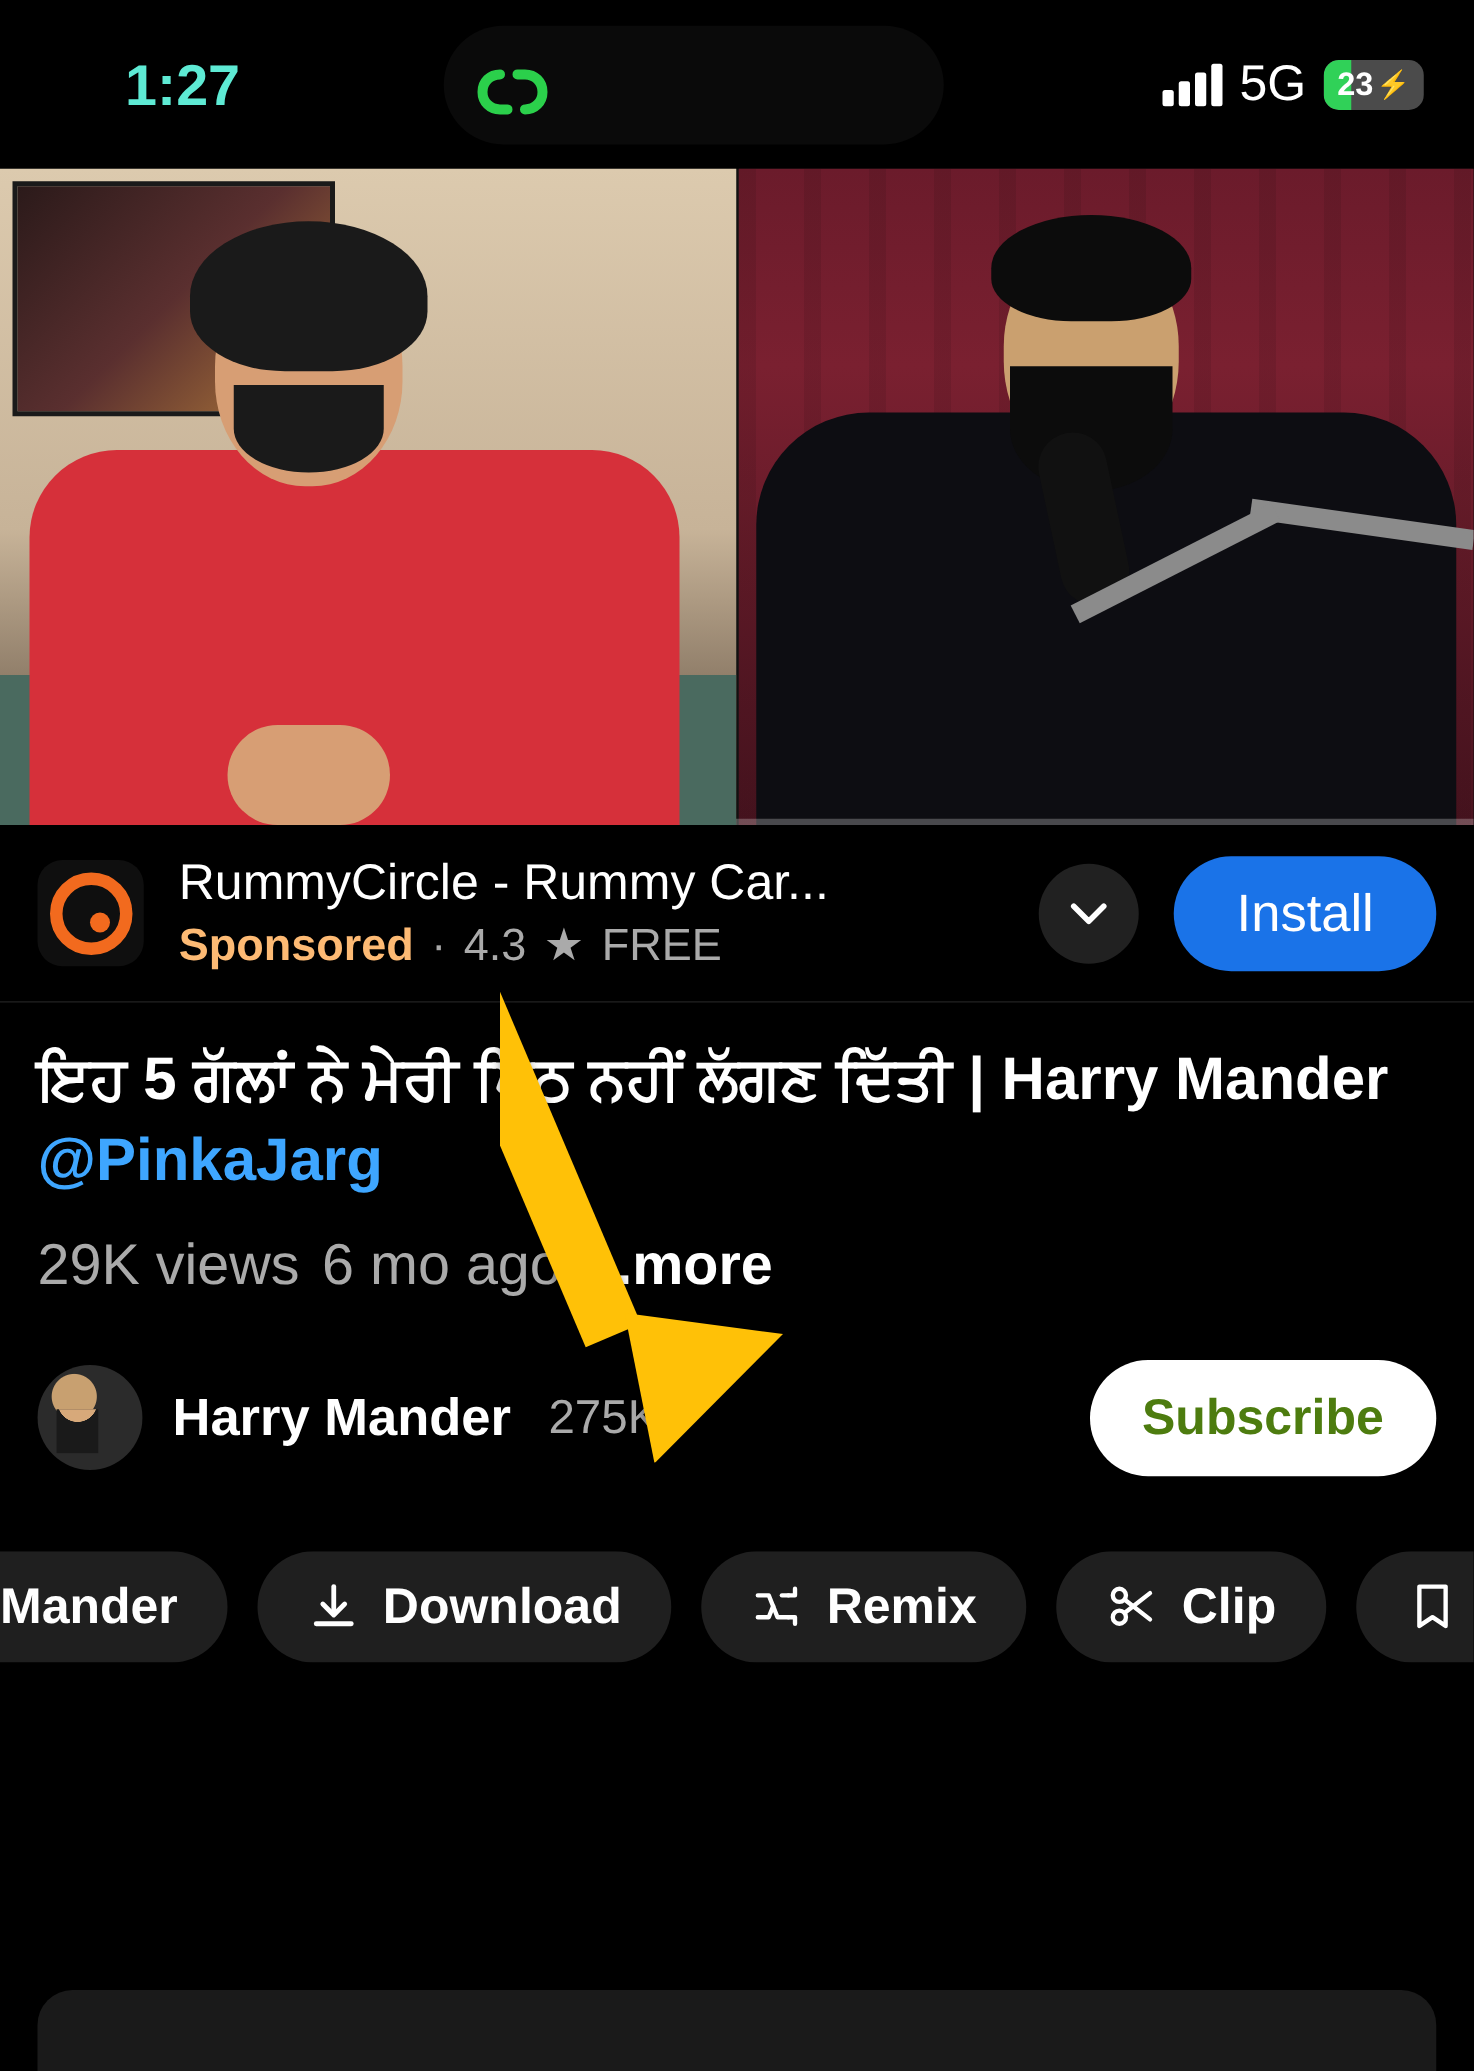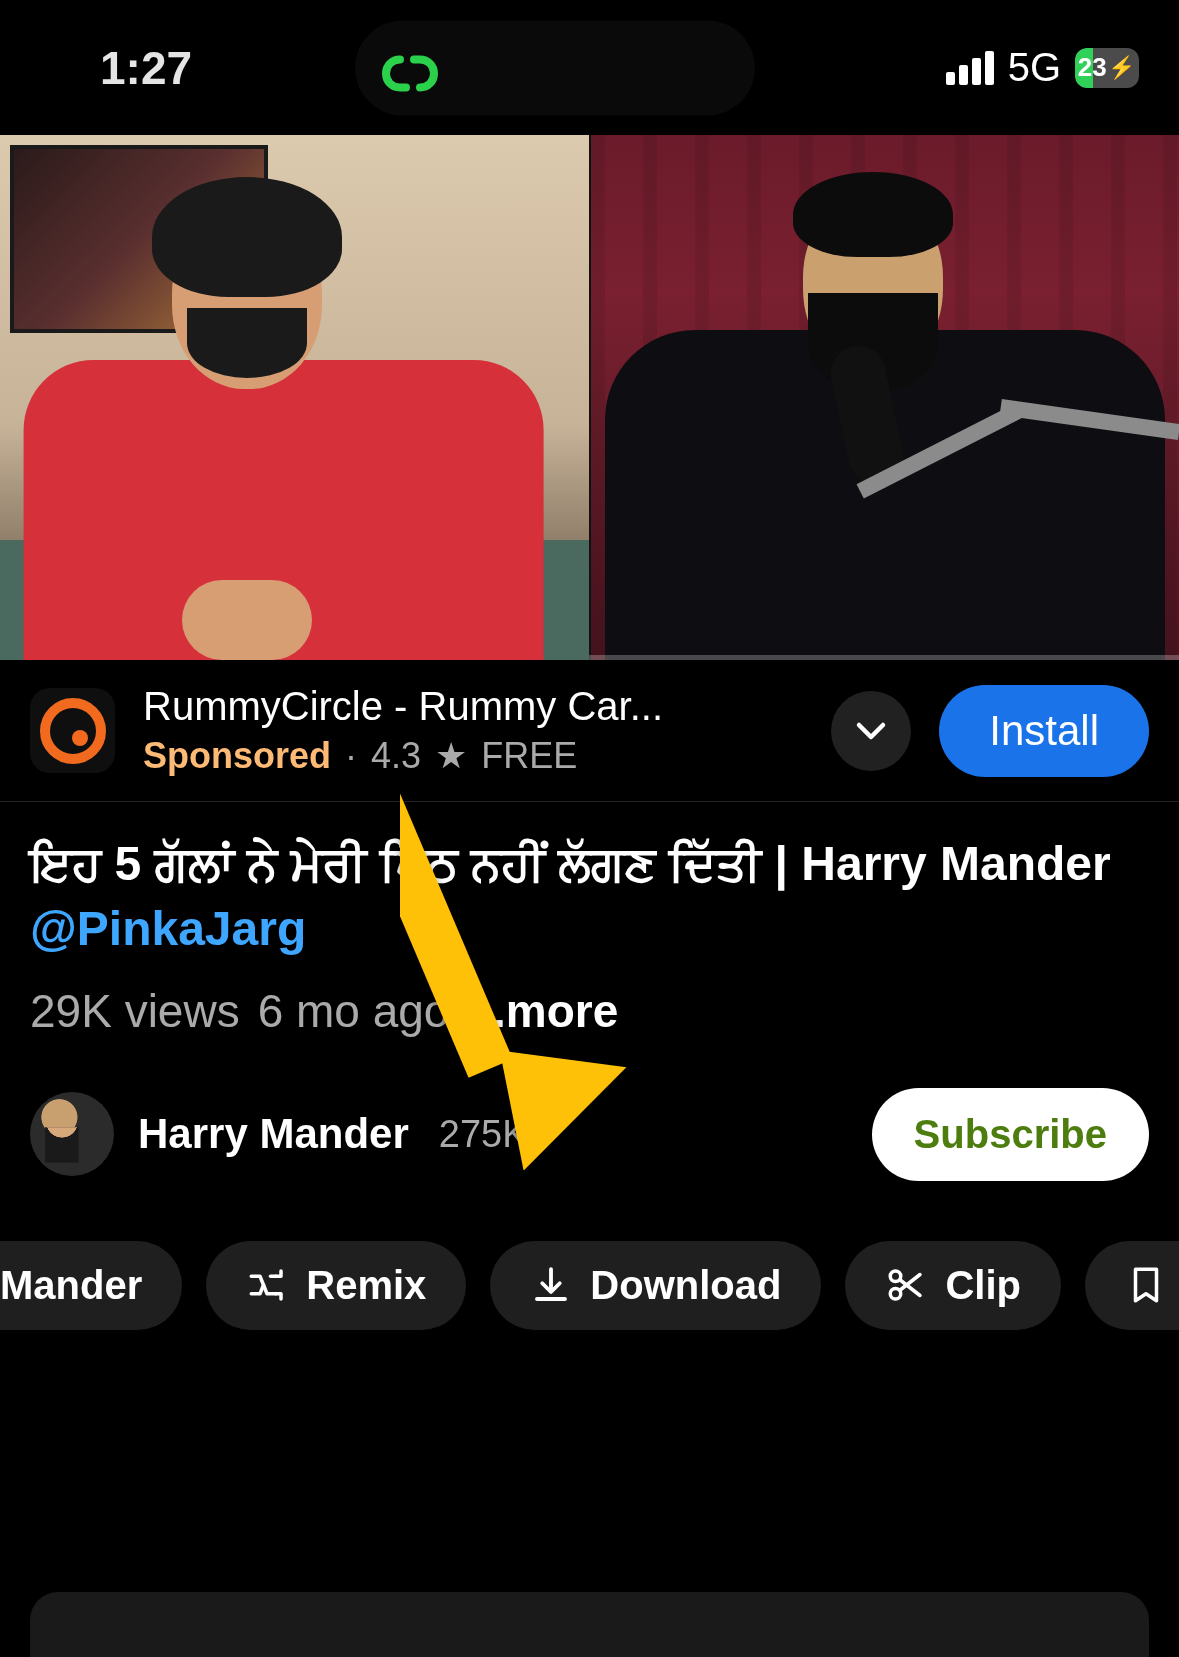--- a/index.html
+++ b/index.html
@@ -1,29 +1,29 @@
 <!DOCTYPE html>
 <html><head>
 <meta charset="utf-8">
 <style>
   * { box-sizing: border-box; margin: 0; padding: 0; }
   html, body { width: 1179px; height: 1657px; background: #000; font-family: -apple-system, "Helvetica Neue", Arial, sans-serif; color: #fff; overflow: hidden; }
 
   
   .status-bar { position: relative; height: 135px; display: flex; align-items: center; justify-content: space-between; padding: 0 40px; }
-  .status-time { font-size: 46px; font-weight: 600; color: #e5e5e5; margin-left: 60px; }
+  .status-time { font-size: 46px; font-weight: 600; color: #5eead4; margin-left: 60px; }
   .status-pill { position: absolute; left: 50%; top: 50%; transform: translate(-50%,-50%) translateX(-35px); width: 400px; height: 95px; background: #0a0a0a; border-radius: 48px; display: flex; align-items: center; padding-left: 25px; }
   .pill-icon { width: 60px; height: 60px; }
   .status-right { display: flex; align-items: center; gap: 14px; }
   .signal-bars { display: flex; align-items: flex-end; gap: 4px; }
   .signal-bars span { width: 9px; background: #fff; border-radius: 2px; }
   .signal-bars span:nth-child(1){height:13px;} .signal-bars span:nth-child(2){height:20px;} .signal-bars span:nth-child(3){height:27px;} .signal-bars span:nth-child(4){height:34px;}
   .net-label { font-size: 40px; font-weight: 500; }
   .battery { display: flex; align-items: center; }
-  .battery-body { width: 64px; height: 40px; border-radius: 12px; background: #4b4b4b; position: relative; overflow: hidden; display:flex; align-items:center; }
+  .battery-body { width: 80px; height: 40px; border-radius: 12px; background: #4b4b4b; position: relative; overflow: hidden; display:flex; align-items:center; }
   .battery-fill { height: 100%; background: #30d158; border-radius: 12px 0 0 12px; position:absolute; left:0; top:0; }
   .battery-text { position: relative; width:100%; text-align:center; font-size: 26px; font-weight: 700; color: #fff; display:flex; align-items:center; justify-content:center; gap:2px;}
   .bolt { font-size: 22px; }
 
   
   .video-player { width: 1179px; height: 525px; background: #111; display: flex; gap: 2px; position: relative; }
   .vp-half { flex:1; position: relative; overflow:hidden; }
   .vp-left { background: linear-gradient(180deg,#dccaae 0%,#c7b398 55%,#5a4a3c 100%); }
   .vp-left::before { content:""; position:absolute; left:10px; top:10px; width:250px; height:180px; background:linear-gradient(135deg,#2b1a1a,#5a2f2f,#b07a3a); border:4px solid #1a1a1a; }
   .vp-right { background: linear-gradient(180deg,#6b1b2b 0%,#7a2030 30%,#4a1420 100%); }
@@ -190,42 +190,42 @@
     <div class="spacer"></div>
     <button class="subscribe-btn">Subscribe</button>
   </div>
 
   <div class="chips">
     <div class="chip cut">
       <span>Mander</span>
     </div>
     <div class="chip">
       <svg width="42" height="42" viewBox="0 0 24 24">
+          <g fill="none" stroke="#fff" stroke-width="2.2" stroke-linecap="round" stroke-linejoin="round">
+            <path d="M12 3v12"></path>
+            <path d="M7 11l5 5 5-5"></path>
+            <path d="M4 20h16"></path>
+          </g>
+        </svg>
+      <span>Download</span>
+    </div>
+    <div class="chip">
+      <svg width="42" height="42" viewBox="0 0 24 24">
           <g fill="none" stroke="#fff" stroke-width="2" stroke-linecap="round" stroke-linejoin="round">
             <path d="M3 7h5l4 10h5"></path>
             <path d="M3 17h5l2-5"></path>
             <path d="M14 7h3"></path>
             <path d="M20 4v3h-3"></path>
             <path d="M20 20v-3h-3"></path>
           </g>
         </svg>
       <span>Remix</span>
     </div>
     <div class="chip">
       <svg width="42" height="42" viewBox="0 0 24 24">
-          <g fill="none" stroke="#fff" stroke-width="2.2" stroke-linecap="round" stroke-linejoin="round">
-            <path d="M12 3v12"></path>
-            <path d="M7 11l5 5 5-5"></path>
-            <path d="M4 20h16"></path>
-          </g>
-        </svg>
-      <span>Download</span>
-    </div>
-    <div class="chip">
-      <svg width="42" height="42" viewBox="0 0 24 24">
           <g fill="none" stroke="#fff" stroke-width="2" stroke-linecap="round" stroke-linejoin="round">
             <circle cx="6" cy="7" r="3"></circle>
             <circle cx="6" cy="17" r="3"></circle>
             <path d="M8.5 9L20 18"></path>
             <path d="M8.5 15L20 6"></path>
           </g>
         </svg>
       <span>Clip</span>
     </div>
     <div class="chip">

